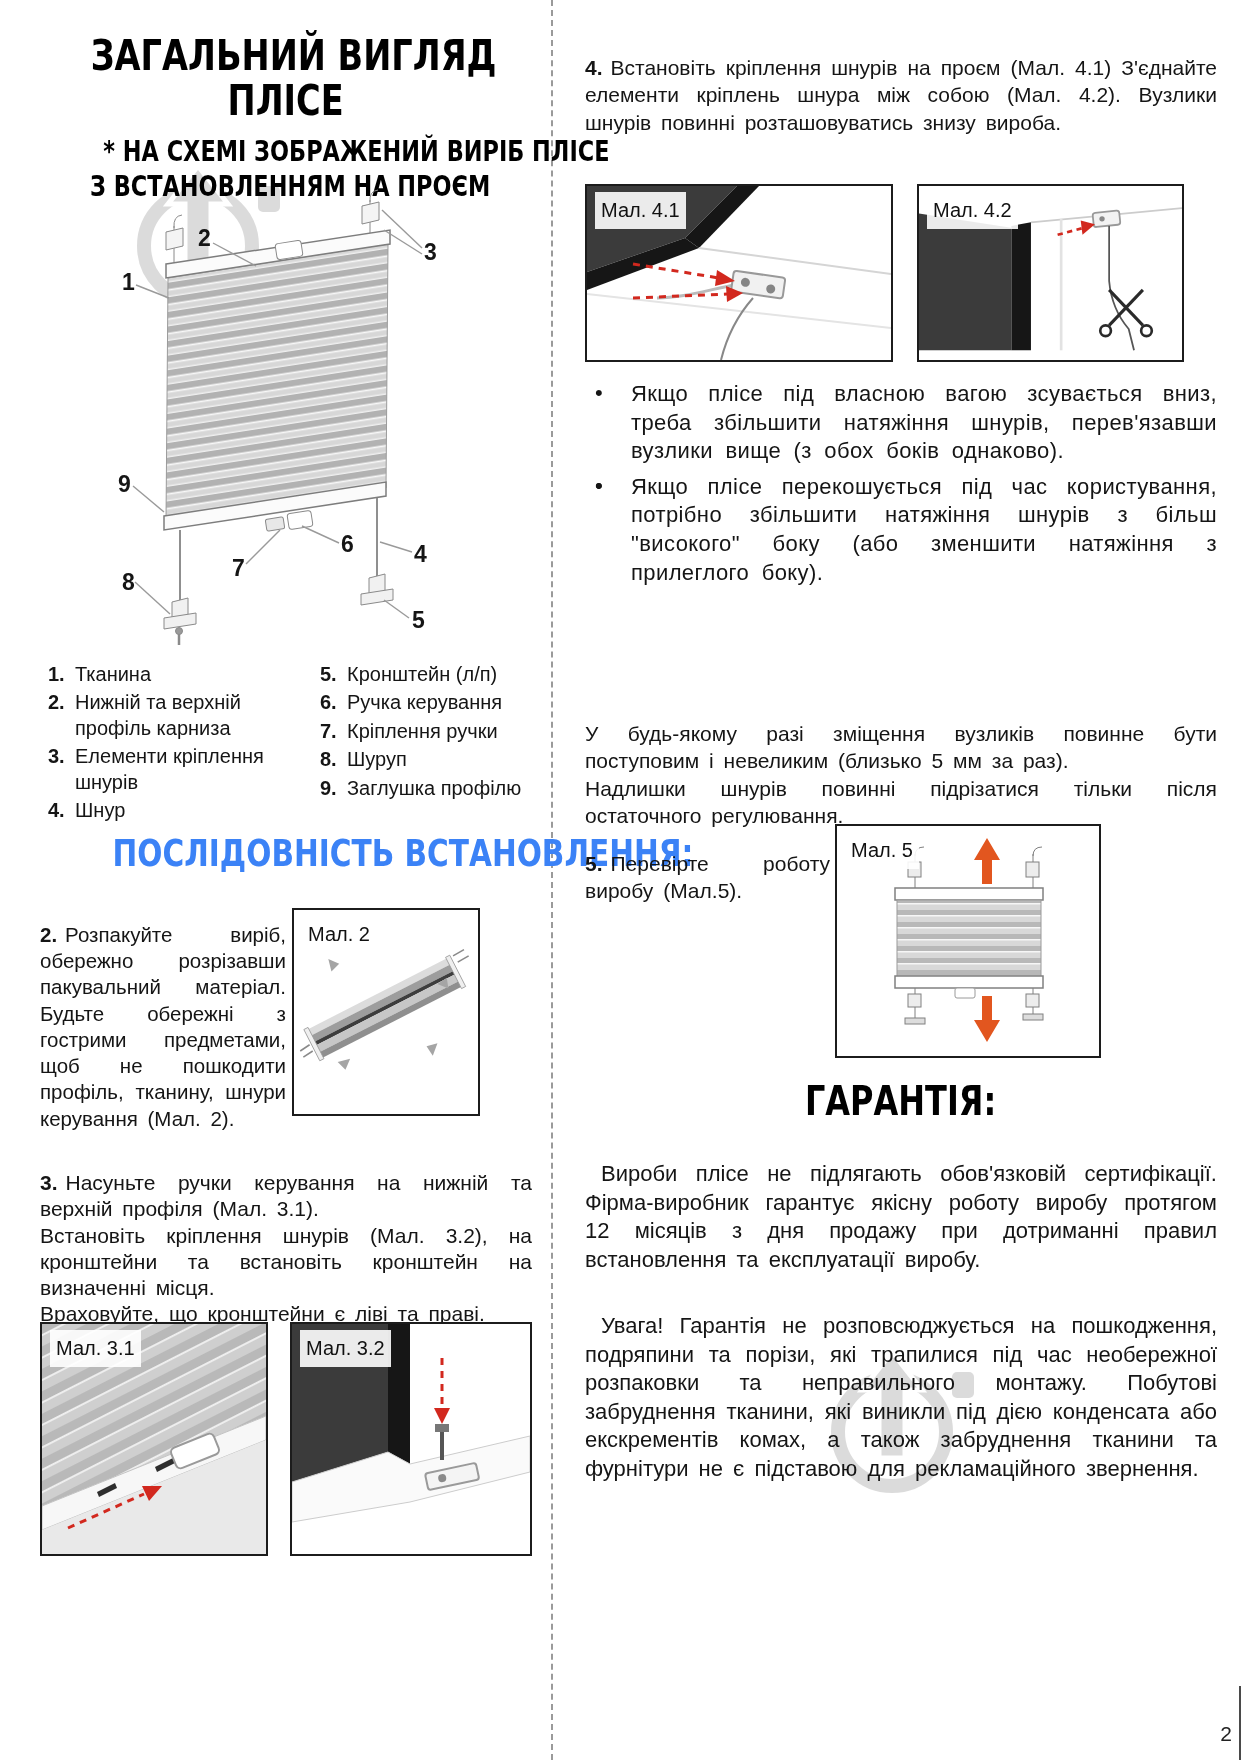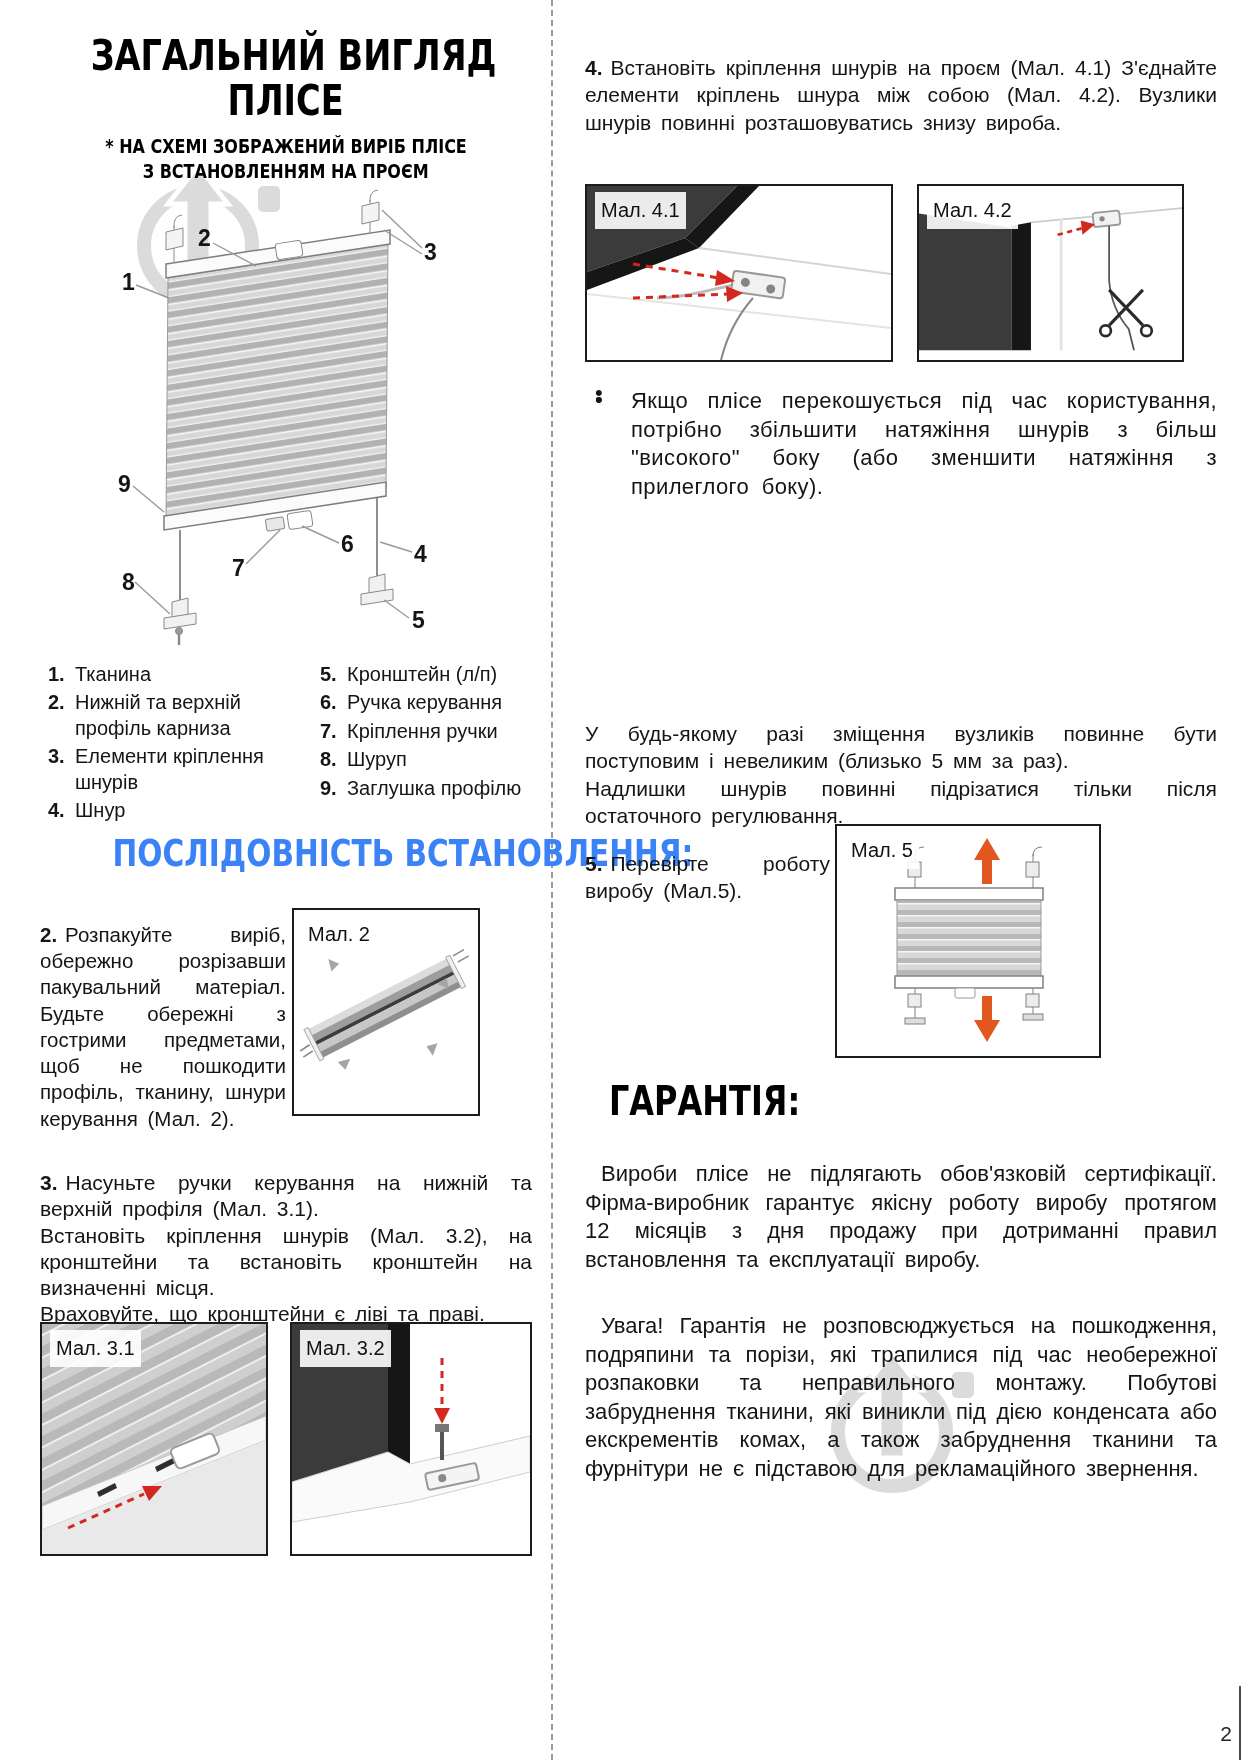--- a/index.html
+++ b/index.html
@@ -10,23 +10,23 @@
   .col { position:absolute; top:0; height:100%; z-index:2; }
   .col-left { left:40px; width:492px; }
   .col-right { left:585px; width:632px; }
   .divider { position:absolute; left:551px; top:0; bottom:0; width:0;
              border-left:2px dashed #9a9a9a; z-index:1; }
   .watermark { position:absolute; z-index:0; opacity:.6; }
 
   .cond { display:inline-block; font-family:"DejaVu Sans", sans-serif; font-weight:bold;
           transform:scaleX(0.8); transform-origin:center; white-space:nowrap; }
   .title { top:34px; left:0; width:492px; text-align:center; font-size:42px; line-height:1.06; color:#000; }
-  .subtitle { top:134px; left:0; width:492px; text-align:center; font-size:20px; line-height:1.25; color:#000; }
+  .subtitle { top:134px; left:0; width:492px; text-align:center; font-size:28px; line-height:1.25; color:#000; }
   .seqhead { top:832px; left:0; width:492px; text-align:center; font-size:37px; color:#3b82f6; }
-  .warhead { top:1078px; left:0; width:632px; text-align:left; font-size:40px; color:#000; }
+  .warhead { top:1078px; left:0; width:632px; text-align:center; font-size:40px; color:#000; }
 
   .jtext { font-size:21px; line-height:1.3; text-align:justify; word-spacing:4px;margin-top:14px; }
   .b { font-weight:bold; margin-right:8px; }
 
   .step2text { top:908px; left:0; width:246px; font-size:20.5px; line-height:1.28; }
   .step3 { top:1156px; left:0; width:492px; line-height:1.25; }
   .step4 { top:40px; left:0; width:632px; }
   .bullets { top:380px; left:0; width:632px; list-style:none; }
   .bullets li { position:relative; padding-left:46px; font-size:22px; line-height:1.3;
                 text-align:justify; word-spacing:6px; letter-spacing:.4px; margin-bottom:7px; }
@@ -305,21 +305,21 @@
           <line x1="214" y1="106" x2="252" y2="146" stroke-width="3.5"></line>
           <line x1="252" y1="106" x2="214" y2="146" stroke-width="3.5"></line>
           <circle cx="210" cy="152" r="6" stroke-width="3"></circle>
           <circle cx="256" cy="152" r="6" stroke-width="3"></circle>
         </g>
       </svg>
       <div class="figlabel">Мал. 4.2</div>
     </div>
 
     <ul class="abs bullets">
-      <li><span class="dot">•</span></li>
+      <li><span class="dot">•</span><span>Якщо плісе під власною вагою зсувається вниз, треба збільшити натяжіння шнурів, перев'язавши вузлики вище (з обох боків однаково).</span></li>
       <li><span class="dot">•</span></li>
       <li><span class="dot">•</span><span>Якщо плісе перекошується під час користування, потрібно збільшити натяжіння шнурів з більш "високого" боку (або зменшити натяжіння з прилеглого боку).</span></li>
     </ul>
 
     <div class="abs jtext note">
       <p>У будь-якому разі зміщення вузликів повинне бути поступовим і невеликим (близько 5 мм за раз).</p>
       <p>Надлишки шнурів повинні підрізатися тільки після остаточного регулювання.</p>
     </div>
 
     <p class="abs jtext step5">

